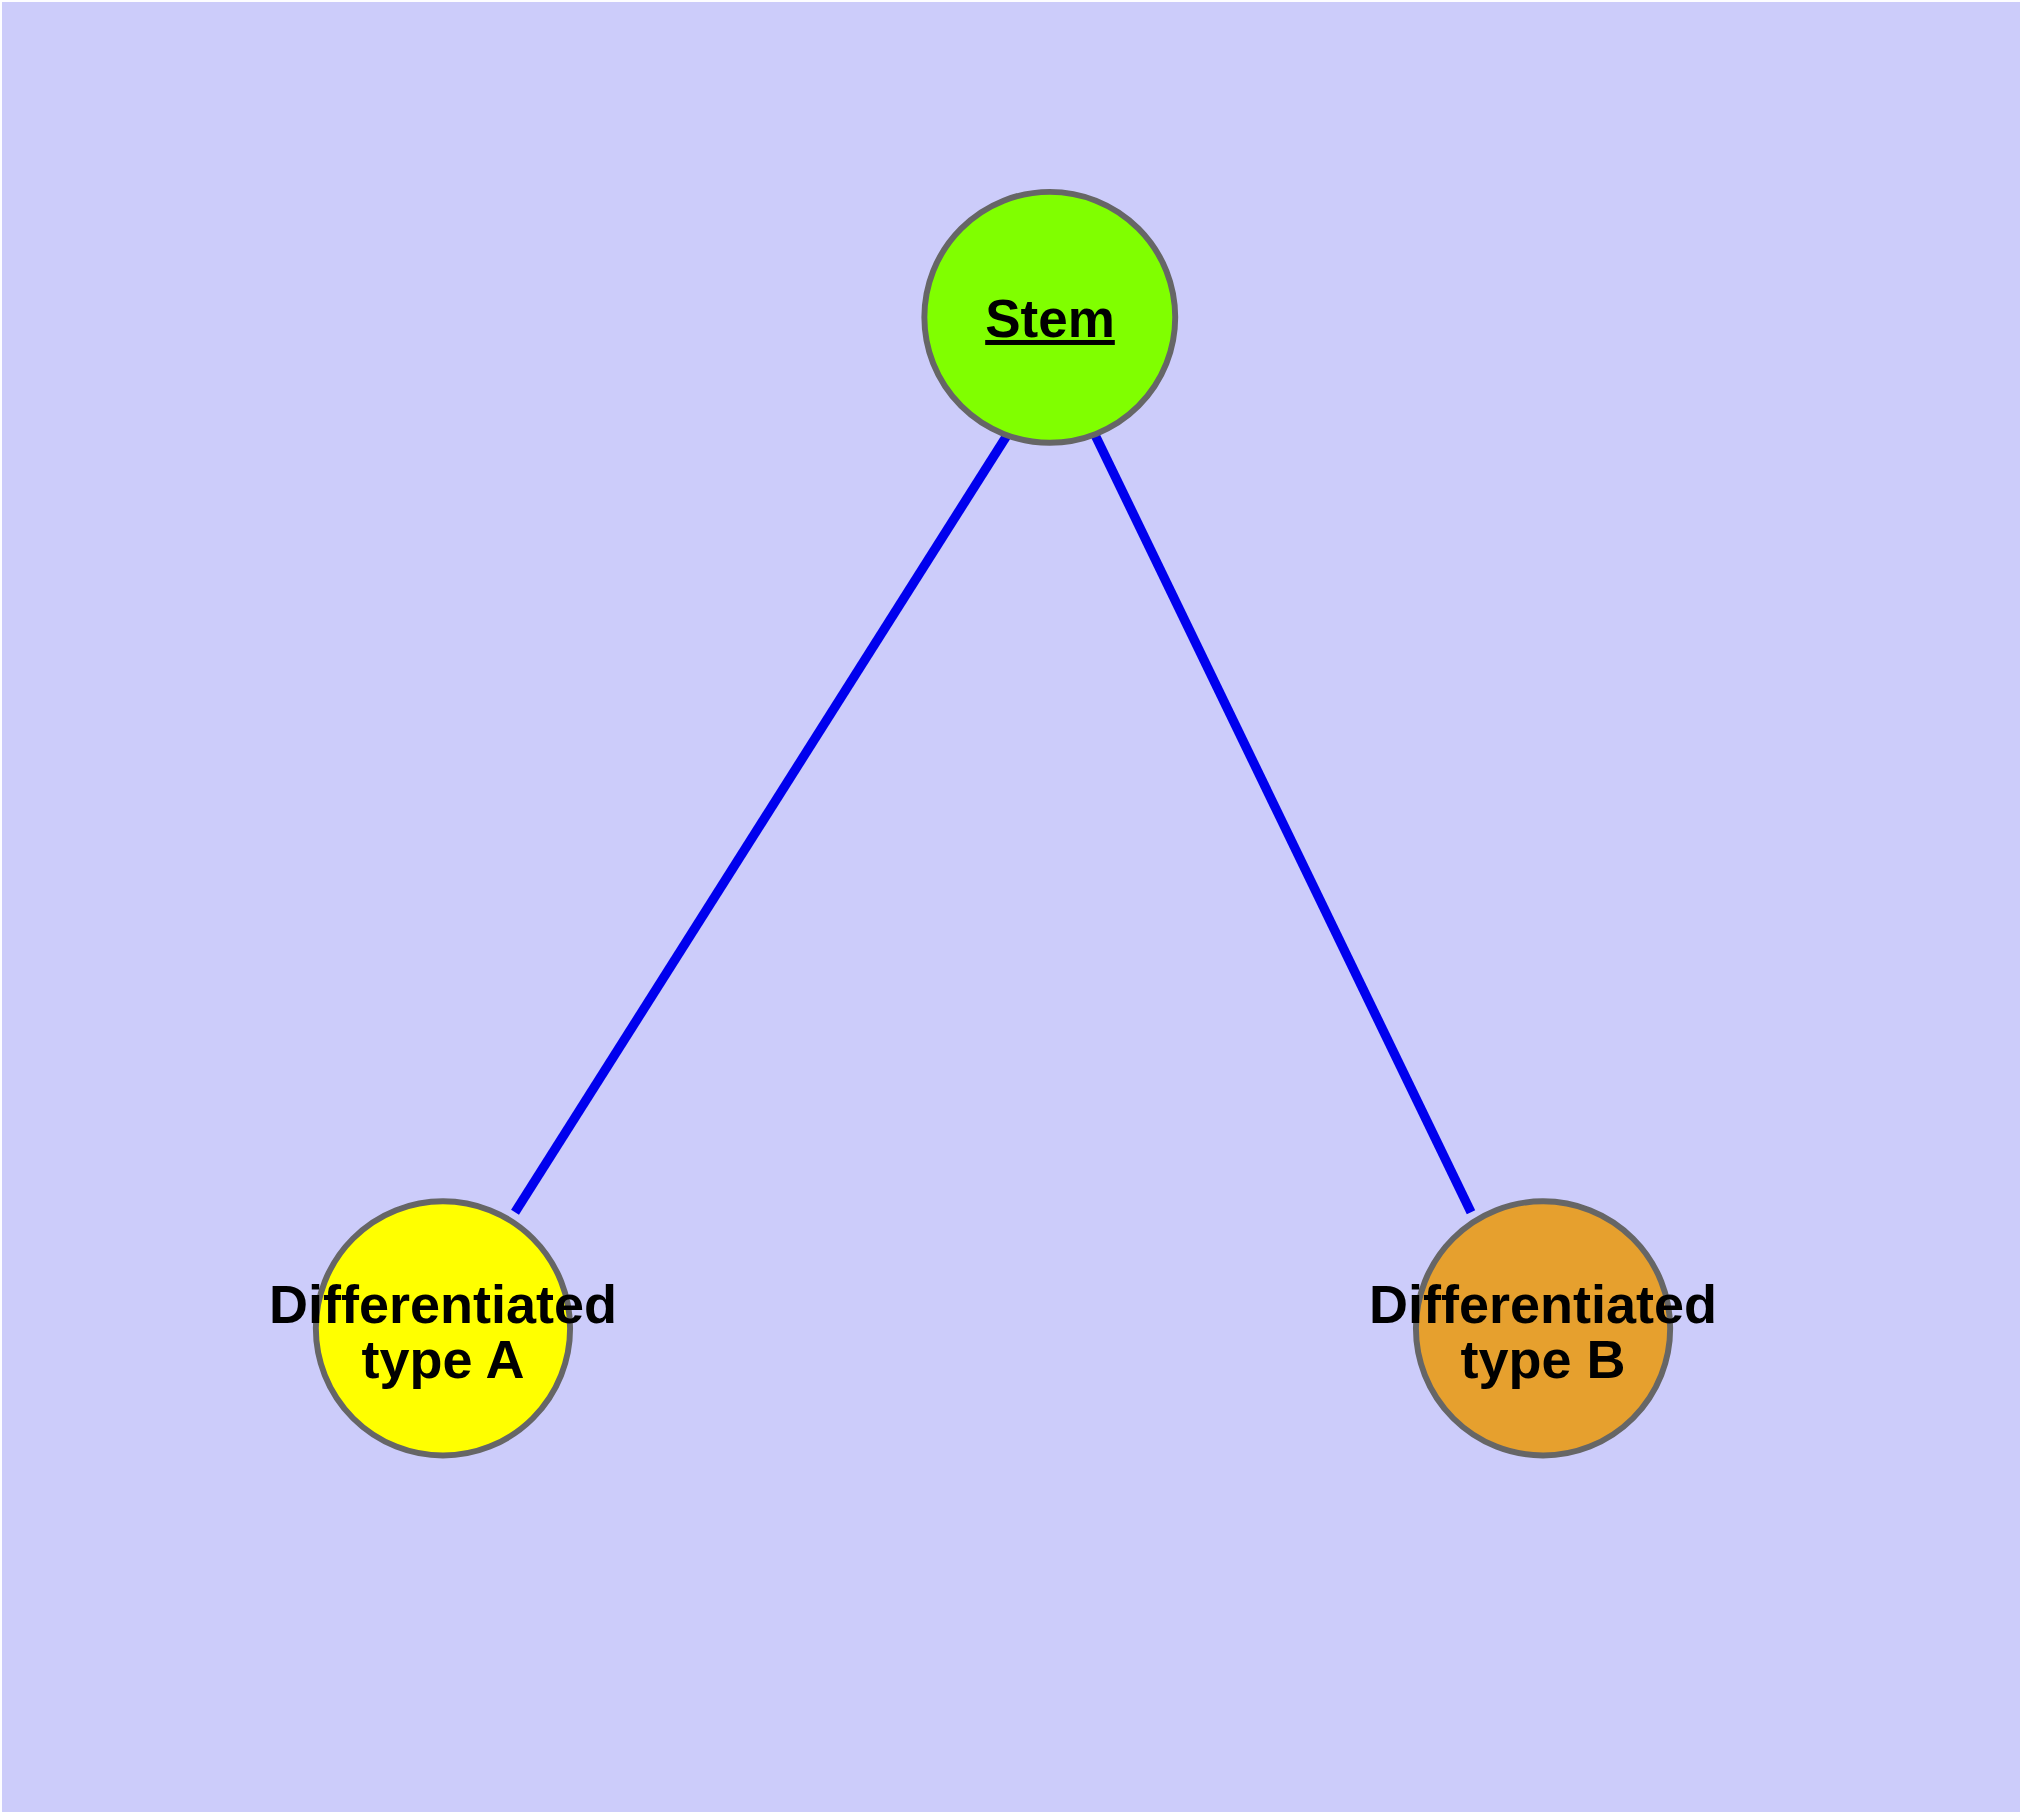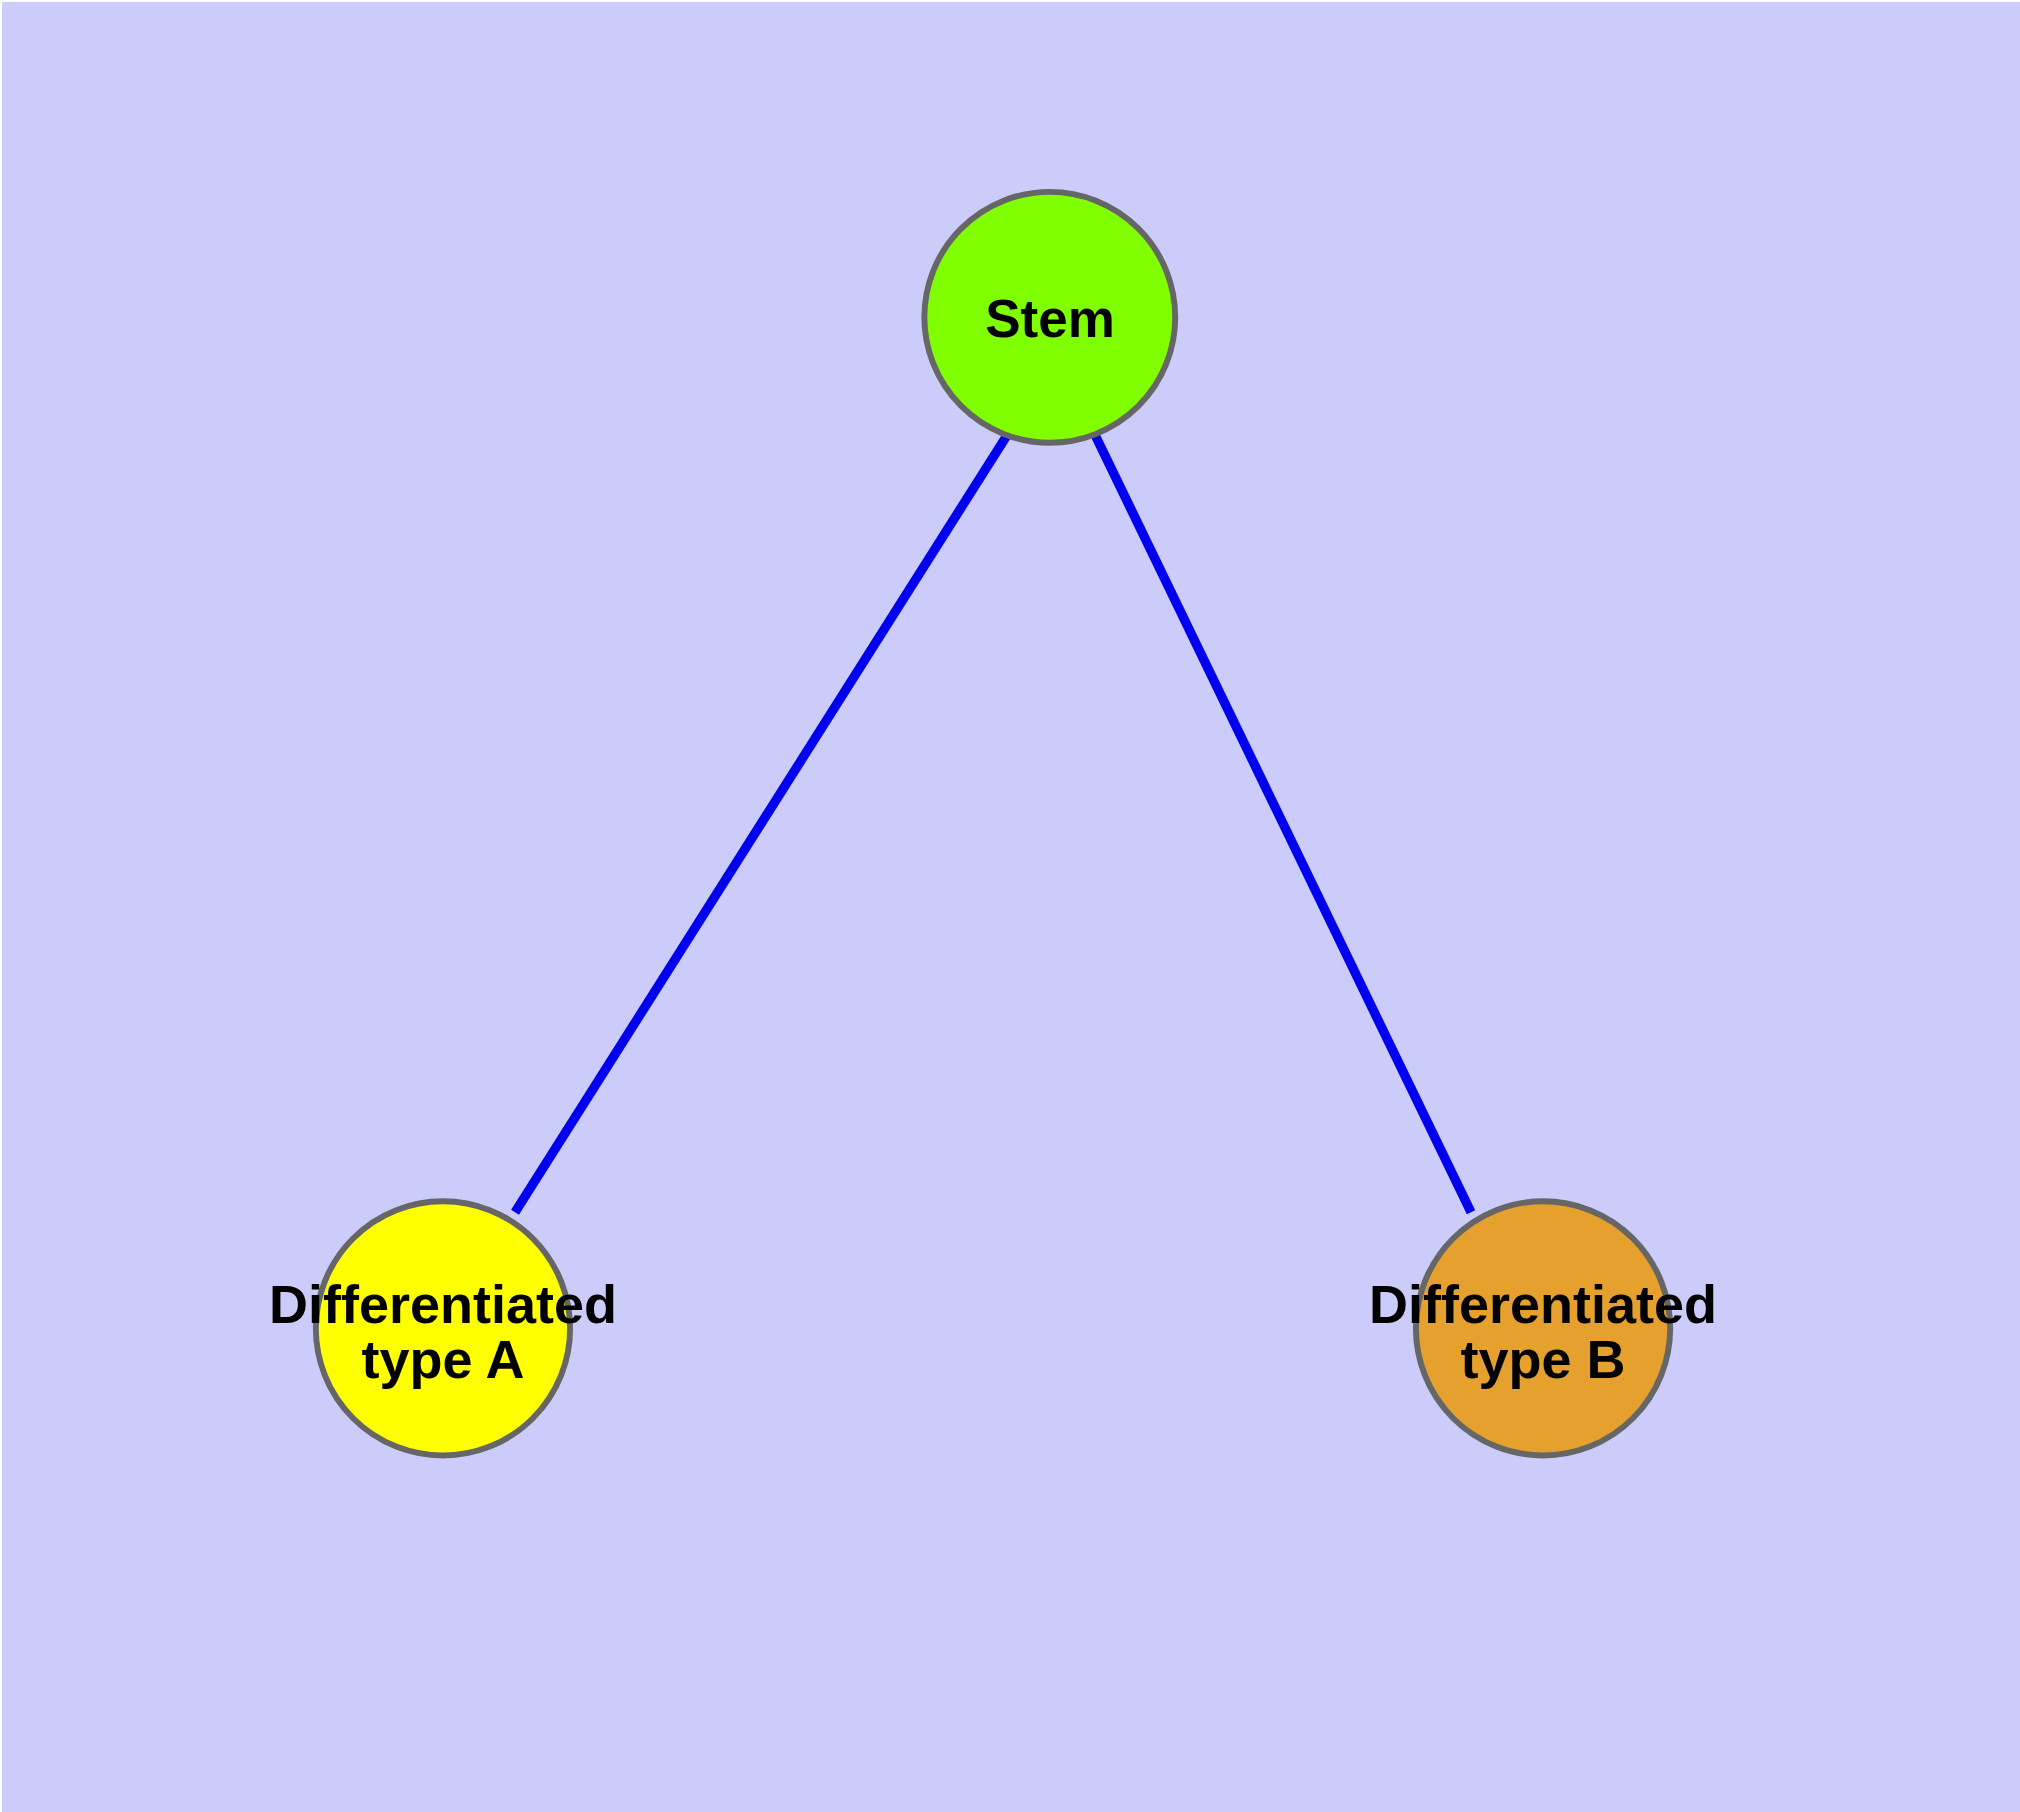--- a/index.html
+++ b/index.html
@@ -30,21 +30,21 @@
     position: absolute;
     text-align: center;
     font-family: "Liberation Sans", sans-serif;
     font-weight: bold;
     color: #000000;
     white-space: pre;
     line-height: 1.02;
     pointer-events: none;
     transform: translate(-50%, -50%);
   }
-  .node-label-stem   { font-size: 53px; }
+  .node-label-stem   { font-size: 53px; text-decoration: underline; }
   .node-label-typea  { font-size: 54px; }
   .node-label-typeb  { font-size: 54px; }
 </style>
 </head>
 <body>
 
 <div id="canvas" style="width: 2021px; height: 1812px; background: rgb(204, 204, 250);">
 
   <svg id="graph-svg" viewBox="0 0 2384 2138" style="width: 2021px; height: 1812px;">
     <g>

